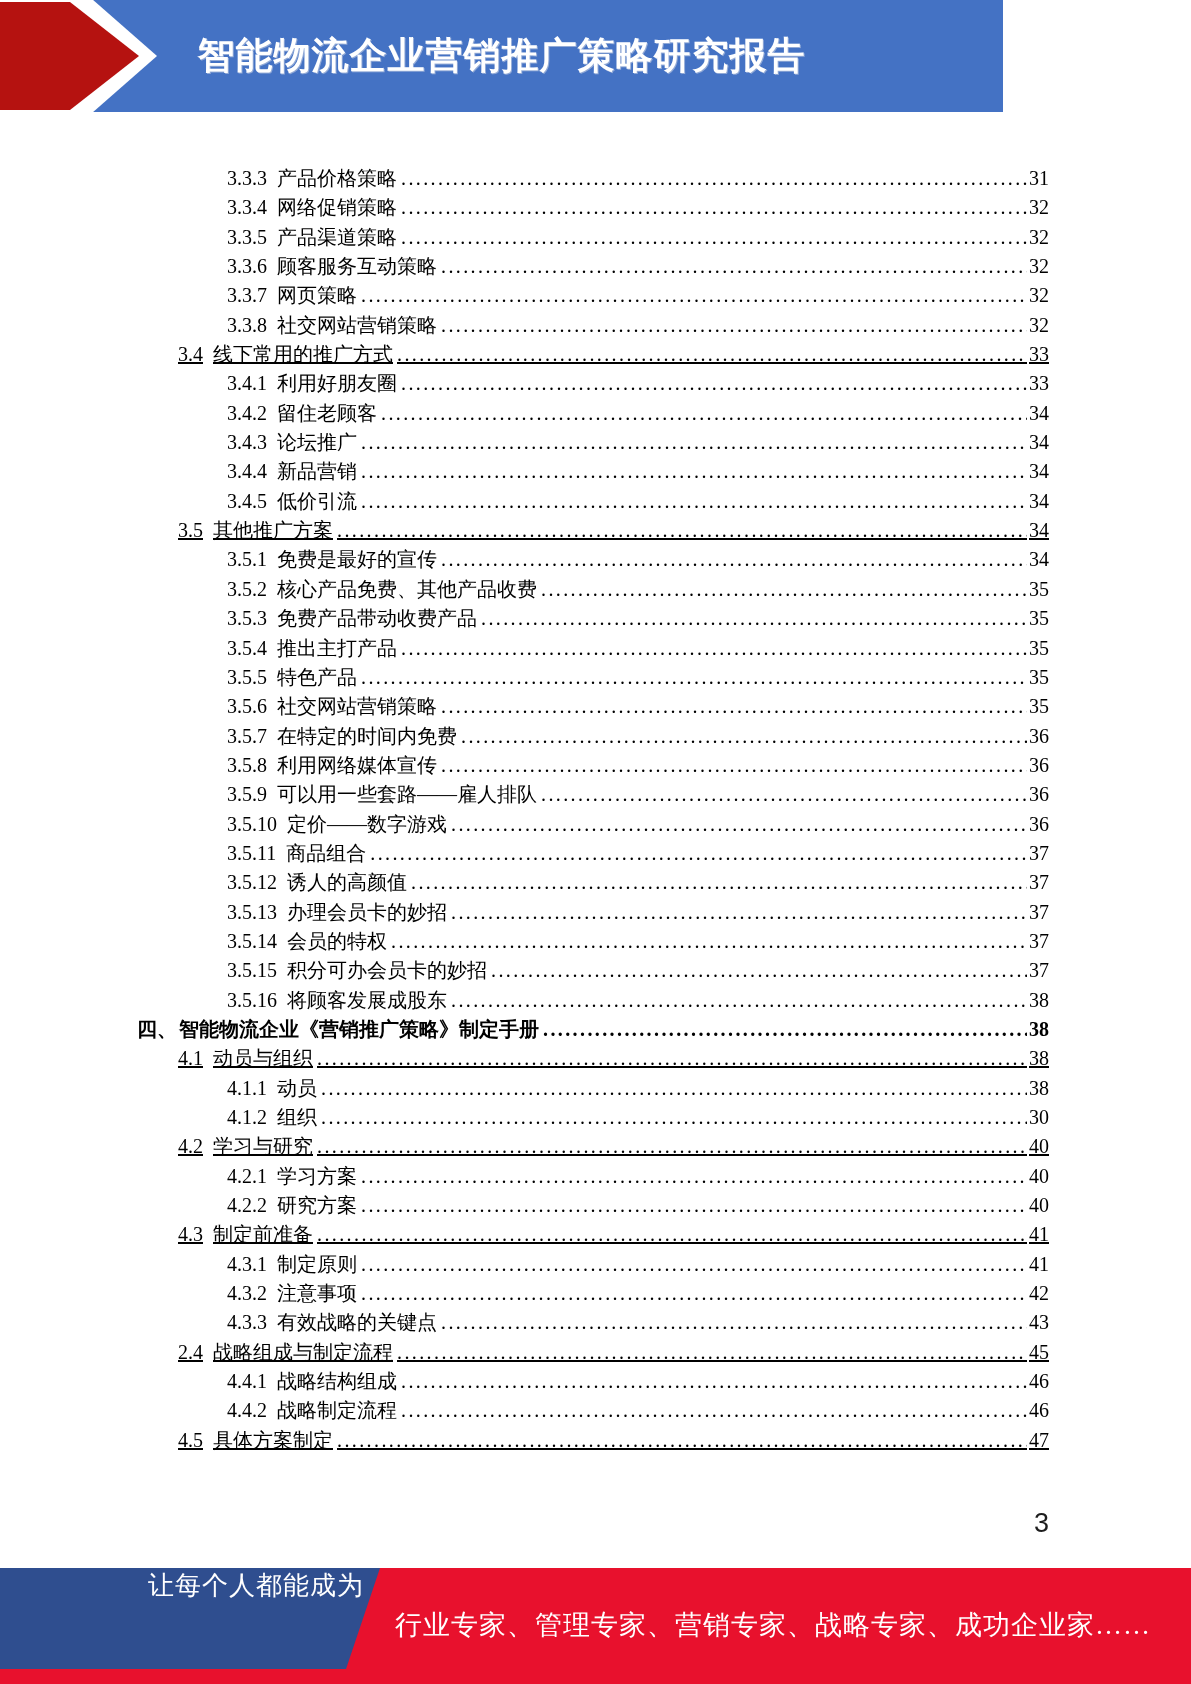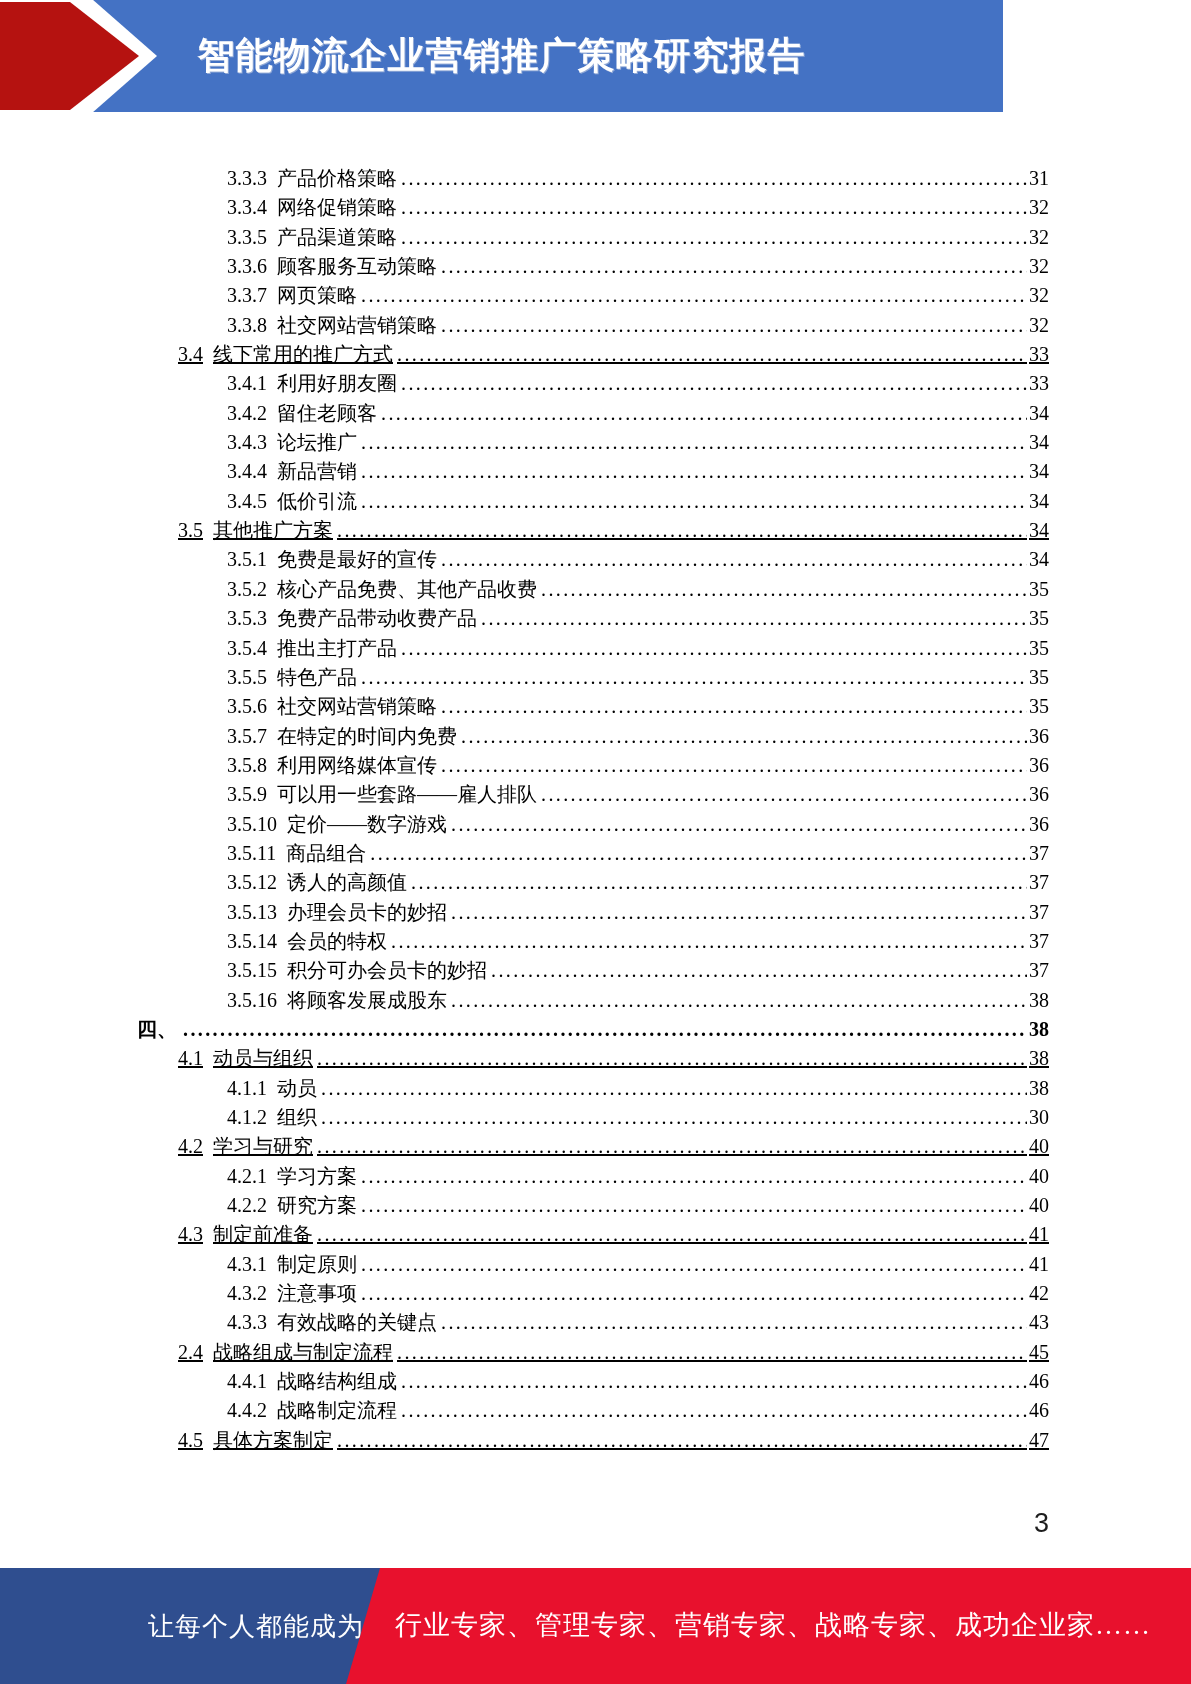--- a/index.html
+++ b/index.html
@@ -45,24 +45,24 @@
     position:absolute;top:1508px;right:142px;
     font-size:27px;color:#1d1d1d;
     font-family:"Liberation Sans","DejaVu Sans",sans-serif;
   }
   
   .footer{
     position:absolute;left:0;bottom:0;width:1191px;height:116px;
     background:var(--footer_red,#e8112d);
   }
   .footer-blue{
-    position:absolute;left:0;top:0;width:380px;height:116px;
+    position:absolute;left:0;top:0;width:380px;height:101px;
     background:var(--footer_blue,#2f4e8f);
     clip-path:polygon(0 0,100% 0,calc(100% - 34px) 100%,0 100%);
-    display:flex;align-items:center;
+    display:flex;align-items:flex-start;
   }
   .footer-left-text{
     margin-left:148px;color:#fff;font-size:26px;letter-spacing:1px;
   }
   .footer-right-text{
     position:absolute;left:395px;top:0;height:114px;
     display:flex;align-items:center;
     color:#fff;font-size:27px;letter-spacing:1px;
   }
 </style>
@@ -247,20 +247,21 @@
     <span class="toc-page">37</span>
   </div>
     <div class="toc-row lv3">
     <span class="toc-num">3.5.16</span>
     <span class="toc-title">将顾客发展成股东</span>
     <span class="toc-dots"></span>
     <span class="toc-page">38</span>
   </div>
     <div class="toc-row lv1">
     <span class="toc-num">四、</span>
+    <span class="toc-title">智能物流企业《营销推广策略》制定手册</span>
     <span class="toc-dots"></span>
     <span class="toc-page">38</span>
   </div>
     <div class="toc-row lv2">
     <span class="toc-num">4.1</span>
     <span class="toc-title">动员与组织</span>
     <span class="toc-dots"></span>
     <span class="toc-page">38</span>
   </div>
     <div class="toc-row lv3">

